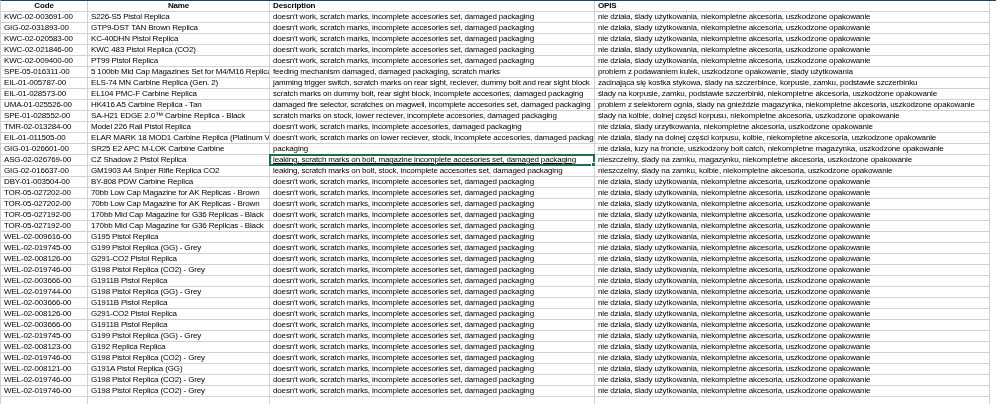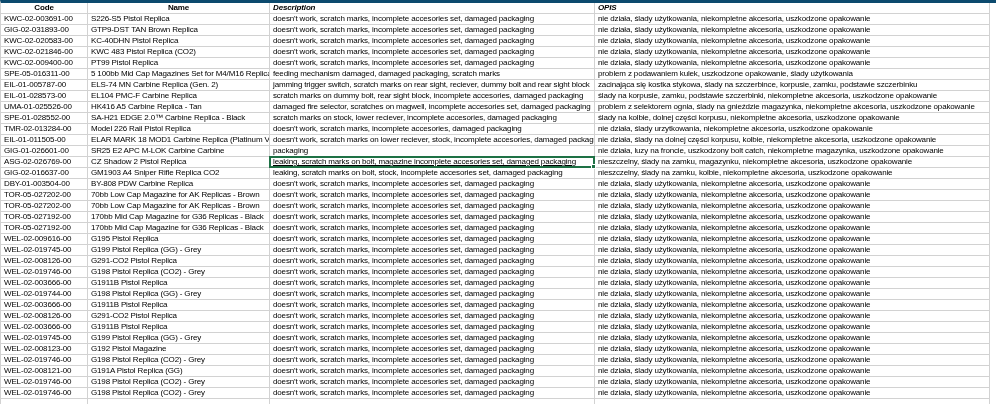--- a/index.html
+++ b/index.html
@@ -8,21 +8,21 @@
     background: #ffffff;
     width: 1000px;
     height: 404px;
     overflow: hidden;
     font-family: "Liberation Sans", "DejaVu Sans", sans-serif;
   }
   .sheet {
     position: relative;
     width: 996px;
     height: 404px;
-    border-top: 3px solid #0c4a6e;
+    border-top: 1px solid #0c4a6e;
     border-left: 1px solid #d2d2d2;
     box-sizing: border-box;
     overflow: hidden;
     background: #ffffff;
   }
   .row, .header-row {
     display: grid;
     grid-template-columns: 87px 182px 325px 395px;
     height: 11px;
   }
@@ -34,21 +34,21 @@
     line-height: 10px;
     letter-spacing: -0.15px;
     color: #000000;
     padding: 0 3px;
     white-space: nowrap;
     overflow: hidden;
     background: #ffffff;
   }
   .hcell { font-weight: bold; }
   .hcell.col-code, .hcell.col-name { text-align: center; }
-  .hcell.col-description, .hcell.col-opis { text-align: left; font-style: italic; }
+  .hcell.col-description, .hcell.col-opis { text-align: left; }
   .cell.col-code { }
   .cell.selected { position: relative; overflow: visible; z-index: 5; text-decoration: underline; }
   .cell.selected::before {
     content: "";
     position: absolute;
     inset: -1px;
     border: 2px solid #1E7145;
     pointer-events: none;
   }
   .cell.selected::after {
@@ -248,21 +248,21 @@
         <div class="cell col-opis">nie działa, ślady użytkowania, niekompletne akcesoria, uszkodzone opakowanie</div>
       </div>
       <div class="row">
         <div class="cell col-code">WEL-02-019745-00</div>
         <div class="cell col-name">G199 Pistol Replica (GG) - Grey</div>
         <div class="cell col-description">doesn't work, scratch marks, incomplete accesories set, damaged packaging</div>
         <div class="cell col-opis">nie działa, ślady użytkowania, niekompletne akcesoria, uszkodzone opakowanie</div>
       </div>
       <div class="row">
         <div class="cell col-code">WEL-02-008123-00</div>
-        <div class="cell col-name">G192 Pistol Magazine</div>
+        <div class="cell col-name">G192 Replica Replica</div>
         <div class="cell col-description">doesn't work, scratch marks, incomplete accesories set, damaged packaging</div>
         <div class="cell col-opis">nie działa, ślady użytkowania, niekompletne akcesoria, uszkodzone opakowanie</div>
       </div>
       <div class="row">
         <div class="cell col-code">WEL-02-019746-00</div>
         <div class="cell col-name">G198 Pistol Replica (CO2) - Grey</div>
         <div class="cell col-description">doesn't work, scratch marks, incomplete accesories set, damaged packaging</div>
         <div class="cell col-opis">nie działa, ślady użytkowania, niekompletne akcesoria, uszkodzone opakowanie</div>
       </div>
       <div class="row">

